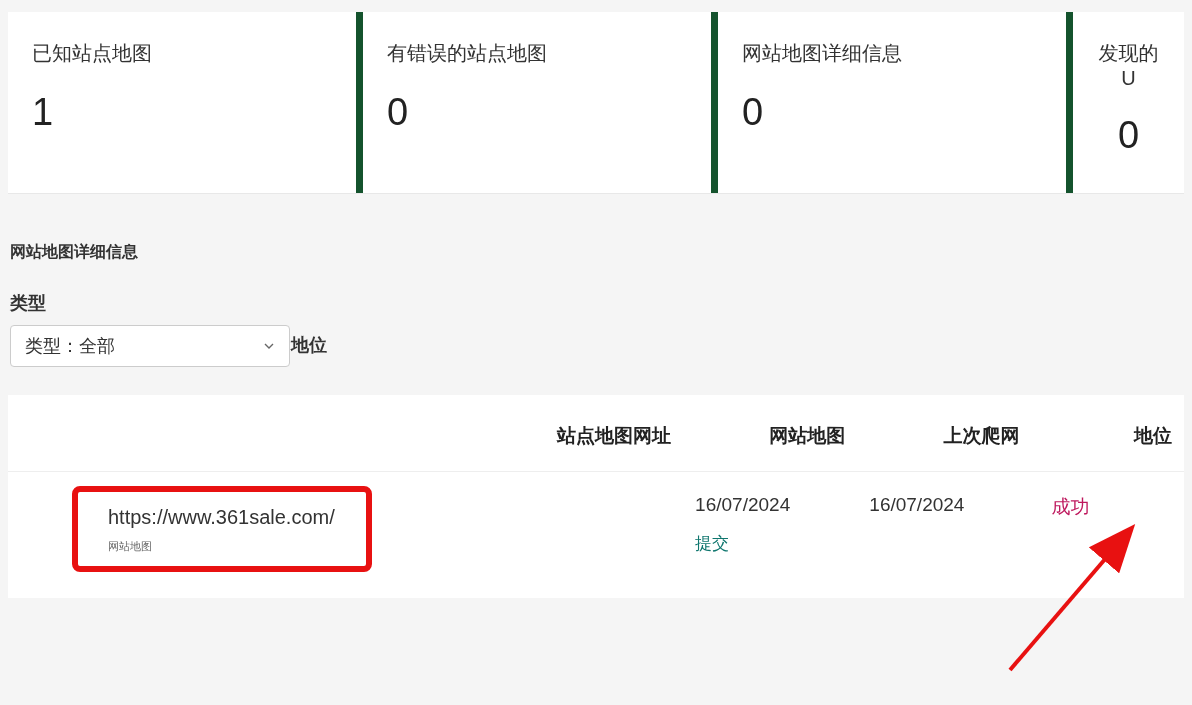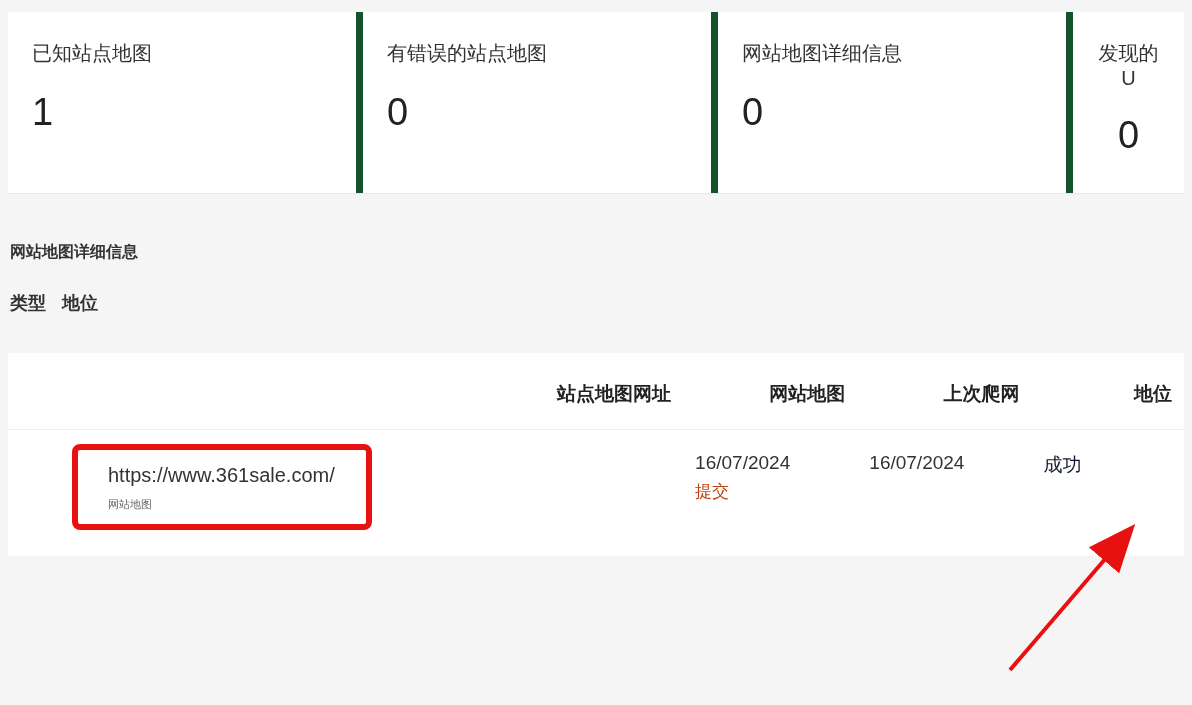--- a/index.html
+++ b/index.html
@@ -43,21 +43,21 @@
       font-weight: 300;
       color: #222;
     }
     .section-title {
       font-size: 16px;
       color: #333;
       margin: 48px 0 28px 10px;
     }
     .filters-row {
       display: flex;
-      gap: 16px;
+      gap: 1px;
       margin: 0 0 28px 10px;
       align-items: flex-end;
     }
     .filter-group {
       display: flex;
       flex-direction: column;
     }
     .filter-label {
       font-size: 18px;
       font-weight: 600;
@@ -127,25 +127,26 @@
       font-size: 20px;
       color: #333;
       margin-bottom: 10px;
     }
     .url-sub {
       font-size: 11px;
       color: #666;
     }
     .submitted-sub {
       font-size: 17px;
-      color: #c2410c;
-      margin-top: 6px;
+      color: #0f766e;
+      margin-top: 16px;
     }
     .status-success {
-      color: #0f172a;
+      color: #be185d;
+      margin-left: 8px;
     }
     .arrow-annotation {
       position: absolute;
       pointer-events: none;
     }
   </style>
 </head>
 <body>
 
 <div class="stats-row">
@@ -165,20 +166,26 @@
     <div class="stat-label">发现的 U</div>
     <div class="stat-value">0</div>
   </div>
 </div>
 
 <h2 class="section-title">网站地图详细信息</h2>
 
 <div class="filters-row">
   <div class="filter-group">
     <div class="filter-label">类型</div>
+    <div class="select-box">
+      <span>类型：全部</span>
+      <svg class="chevron-down" viewBox="0 0 24 24" fill="none" stroke="#666" stroke-width="2">
+        <polyline points="6 9 12 15 18 9"></polyline>
+      </svg>
+    </div>
   </div>
   <div class="filter-group">
     <div class="filter-label">地位</div>
   </div>
 </div>
 
 <div class="table-container">
   <table class="table">
     <thead>
       <tr>

